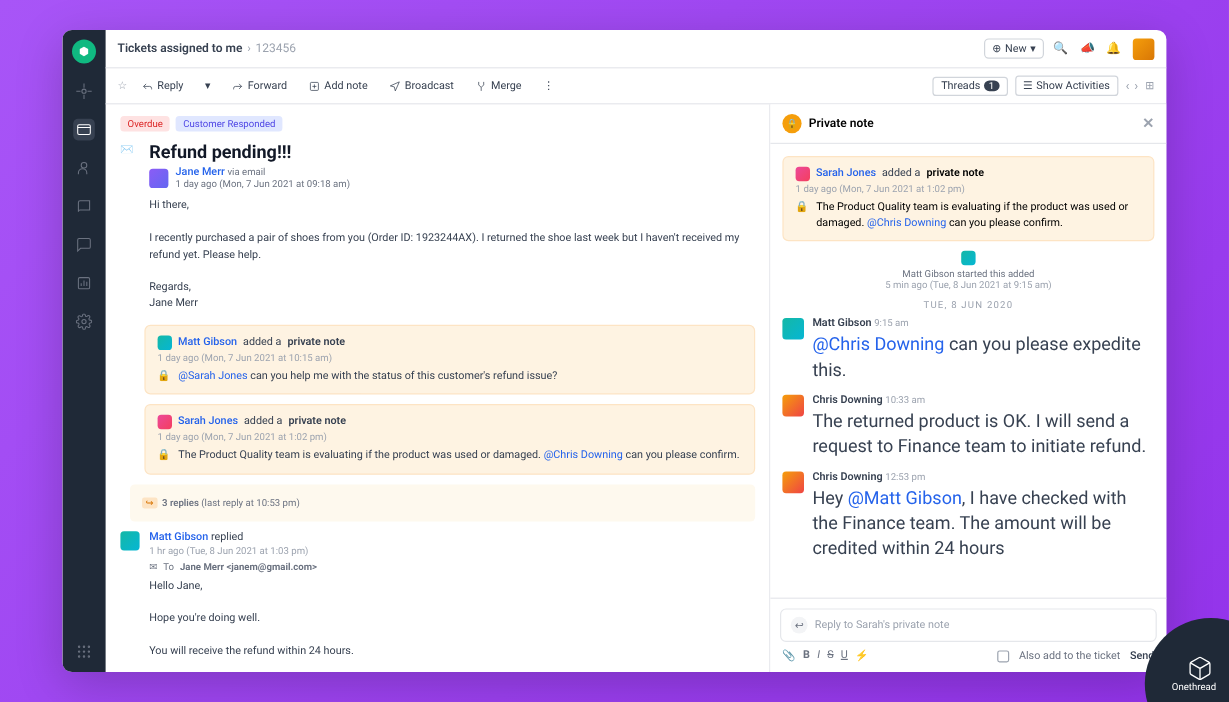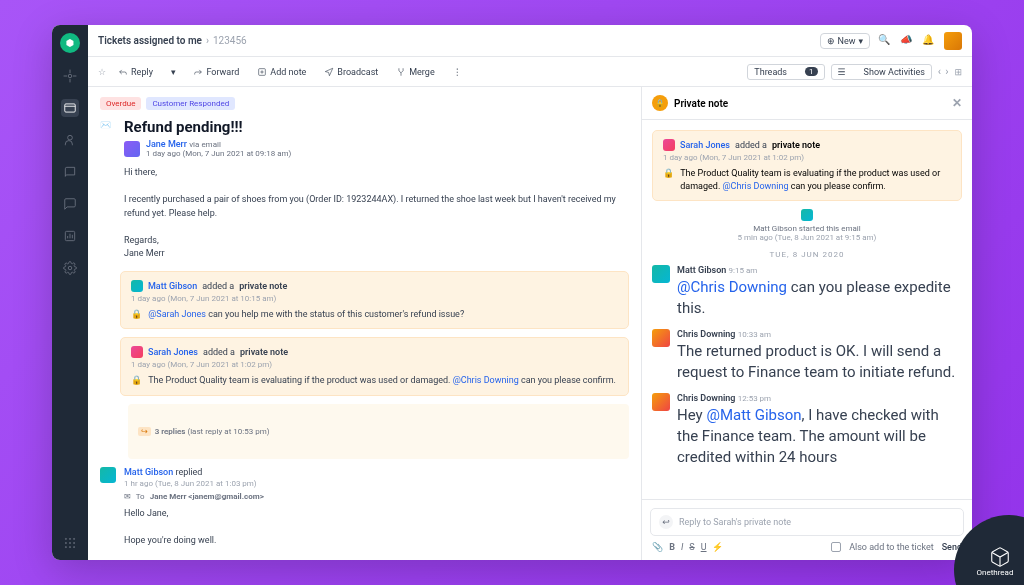--- a/index.html
+++ b/index.html
@@ -18,21 +18,21 @@
 .spacer{flex:1}
 .new-btn{border:1px solid #d1d5db;border-radius:4px;padding:2px 6px;font-size:9px;color:#374151;display:flex;align-items:center;gap:3px;cursor:pointer}
 .top-icons{display:flex;gap:8px;margin-left:8px;align-items:center}
 .top-icons .ic{width:14px;height:14px;color:#6b7280;cursor:pointer}
 .avatar-sm{width:18px;height:18px;border-radius:3px;background:linear-gradient(135deg,#f59e0b,#d97706)}
 .toolbar{height:30px;border-bottom:1px solid #e5e7eb;display:flex;align-items:center;padding:0 10px;gap:6px;font-size:9px;color:#374151}
 .tbtn{display:flex;align-items:center;gap:3px;padding:3px 6px;border-radius:3px;cursor:pointer}
 .tbtn svg{width:10px;height:10px;stroke:currentColor;fill:none;stroke-width:1.5}
 .star{color:#9ca3af}
 .toolbar-right{display:flex;align-items:center;gap:6px;font-size:9px}
-.threads-btn{border:1px solid #d1d5db;border-radius:3px;padding:2px 6px;display:flex;align-items:center;gap:18px;cursor:pointer}
+.threads-btn{border:1px solid #d1d5db;border-radius:3px;padding:2px 6px;display:flex;align-items:center;gap:3px;cursor:pointer}
 .badge{background:#374151;color:#fff;border-radius:8px;padding:0 4px;font-size:8px}
 .nav-arrows{display:flex;gap:4px}
 .nav-arrows span{color:#9ca3af;cursor:pointer;font-size:11px}
 .content{flex:1;display:flex;min-height:0}
 .left-col{flex:1;overflow-y:auto;padding:10px 12px;font-size:9px;color:#374151;border-right:1px solid #e5e7eb}
 .tags{display:flex;gap:5px;margin-bottom:8px}
 .tag{padding:2px 6px;border-radius:3px;font-size:8px}
 .tag.red{background:#fee2e2;color:#dc2626}
 .tag.blue{background:#e0e7ff;color:#4f46e5}
 .ticket-header{display:flex;align-items:flex-start;gap:8px;margin-bottom:8px}
@@ -49,21 +49,21 @@
 .body-text{margin:6px 0 10px 24px;font-size:9px;line-height:1.5;color:#374151}
 .note-card{background:#fef3e2;border:1px solid #fde4c4;border-radius:5px;padding:8px 10px;margin:8px 0 8px 20px}
 .note-header{display:flex;align-items:center;gap:5px;margin-bottom:2px}
 .note-author{color:#2563eb;font-weight:500;font-size:9px}
 .note-action{font-size:9px;color:#374151}
 .pn-badge{font-weight:600}
 .note-time{font-size:8px;color:#9ca3af;margin-bottom:5px}
 .note-body{font-size:9px;line-height:1.4;display:flex;gap:6px}
 .lock-ic{color:#f59e0b;flex-shrink:0}
 .mention{color:#2563eb}
-.replies-strip{background:#fef9ee;padding:23px 10px;margin:0 0 8px 28px;font-size:8px;color:#6b7280;border-radius:4px}
+.replies-strip{background:#fef9ee;padding:11px 10px;margin:0 0 8px 8px;font-size:8px;color:#6b7280;border-radius:4px}
 .reply-block{margin:8px 0 8px 0;display:flex;gap:8px}
 .reply-content{flex:1}
 .reply-head{font-size:9px;margin-bottom:2px}
 .reply-meta{font-size:8px;color:#9ca3af}
 .to-line{font-size:8px;color:#6b7280;margin:4px 0;display:flex;gap:5px;align-items:center}
 .right-col{width:330px;display:flex;flex-direction:column;background:#fff}
 .rhead{display:flex;align-items:center;gap:6px;padding:8px 10px;border-bottom:1px solid #e5e7eb;font-size:10px;font-weight:600}
 .rhead .lock-badge{width:16px;height:16px;background:#f59e0b;border-radius:50%;display:flex;align-items:center;justify-content:center;color:#fff;font-size:8px}
 .rhead .close{margin-left:auto;color:#9ca3af;cursor:pointer;font-size:12px}
 .rbody{flex:1;overflow-y:auto;padding:10px;font-size:9px}
@@ -310,21 +310,21 @@
             </div>
             <div class="note-time">1 day ago (Mon, 7 Jun 2021 at 1:02 pm)</div>
             <div class="note-body">
                 <span class="lock-ic">🔒</span>
                 <div><span>The Product Quality team is evaluating if the product was used or damaged.</span> <span class="mention">@Chris Downing</span> <span>can you please confirm.</span></div>
               </div>
           </div>
 
           <div class="thread-started">
             <div class="av mg xs" style="margin:0 auto 3px"></div>
-            <div>Matt Gibson started this email</div>
+            <div>Matt Gibson started this added</div>
             <div class="when">5 min ago (Tue, 8 Jun 2021 at 9:15 am)</div>
           </div>
           <div class="date-sep">Tue, 8 Jun 2020</div>
 
           <div class="msg">
             <div class="av mg"></div>
             <div class="msg-body">
               <div class="msg-head"><span class="name">Matt Gibson</span> <span class="time">9:15 am</span></div>
               <div class="msg-text"><span class="mention">@Chris Downing</span> <span>can you please expedite this.</span></div>
             </div>

